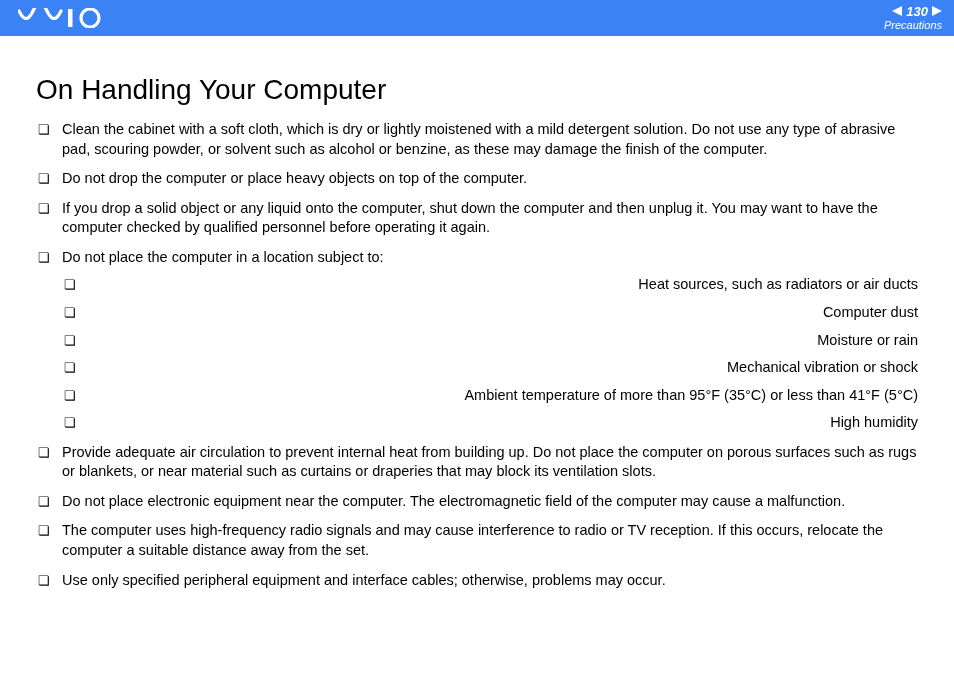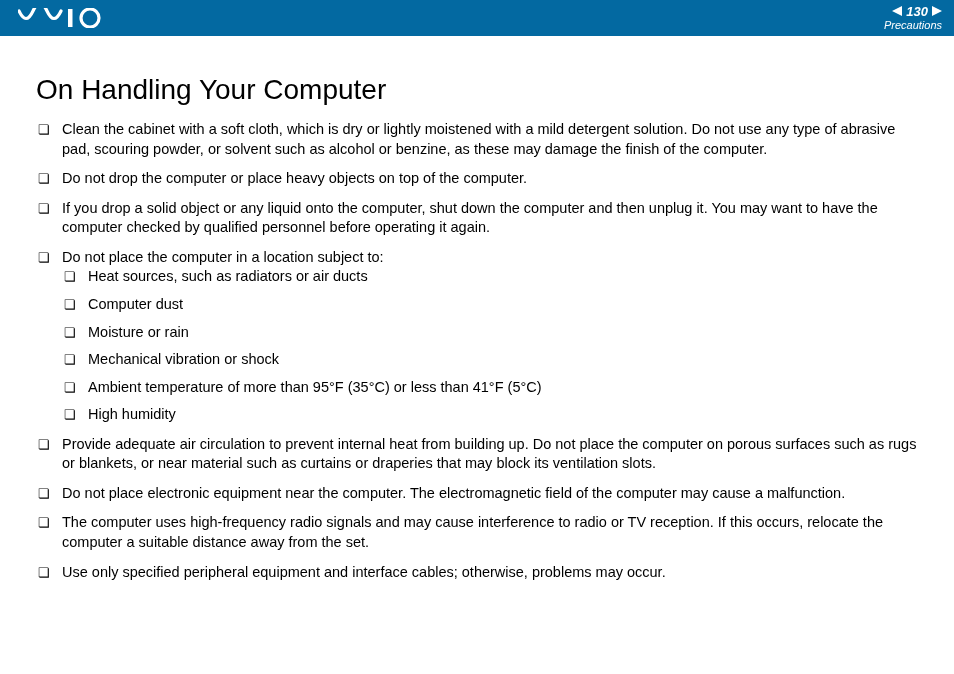--- a/index.html
+++ b/index.html
@@ -1,18 +1,18 @@
 <!DOCTYPE html>
 <html><head>
 <meta charset="utf-8">
 <style>
   * { margin: 0; padding: 0; box-sizing: border-box; }
   html, body { width: 954px; height: 674px; background: #fff; font-family: Arial, Helvetica, sans-serif; color: #000; }
   .header {
-    background: #0369a1;
+    background: #3b82f6;
     color: #fff;
     height: 36px;
     display: flex;
     align-items: center;
     justify-content: space-between;
     padding: 0 12px 0 18px;
   }
   .logo svg { display: block; }
   .header-right { text-align: right; font-size: 11px; line-height: 1.2; font-style: italic; font-weight: bold; }
   .page-nav { display: flex; align-items: center; justify-content: flex-end; gap: 4px; }
@@ -25,21 +25,21 @@
   h1 { font-size: 28px; font-weight: 400; margin-bottom: 14px; }
   ul { list-style: none; }
   li { position: relative; padding-left: 26px; font-size: 14.5px; line-height: 1.35; margin-bottom: 10px; }
   li::before {
     content: "❏";
     position: absolute;
     left: 2px;
     top: 1px;
     font-size: 13px;
   }
-  ul ul { margin-top: 0; }
+  ul ul { margin-top: 8px; text-align: right; }
   ul ul li { padding-left: 26px; margin-bottom: 8px; }
 </style>
 </head>
 <body>
 
 <div class="header">
   <div class="logo">
     <svg width="96" height="20" viewBox="0 0 96 20" fill="none">
       <path d="M1 3 Q 8 18 15 3 Q 22 -12 29 3 Q 36 18 43 3" stroke="#fff" stroke-width="3.2" fill="none" stroke-linecap="round"></path>
       <rect x="50" y="1" width="4.5" height="18" fill="#fff"></rect>

